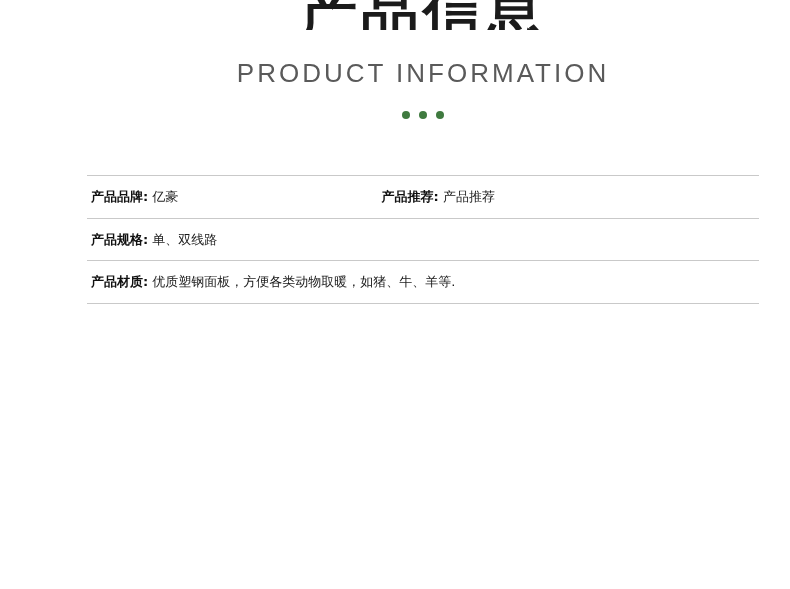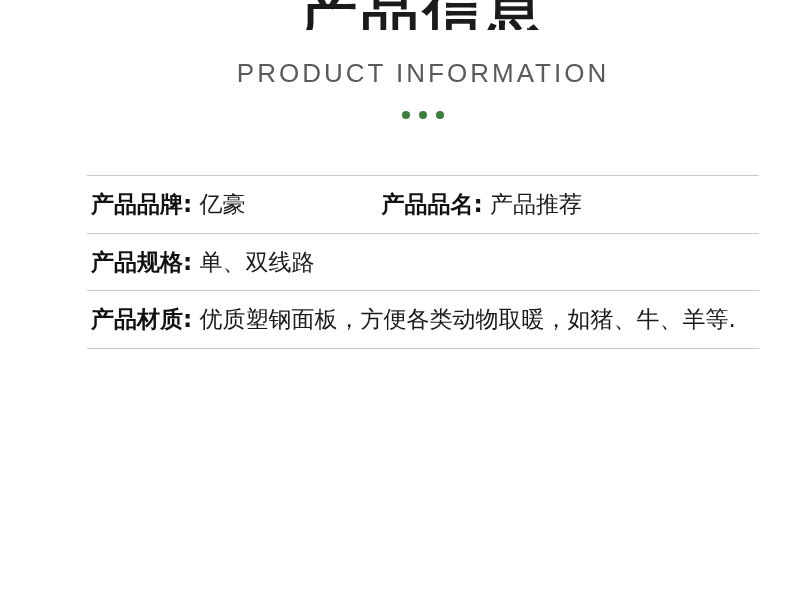--- a/index.html
+++ b/index.html
@@ -73,21 +73,21 @@
   .spec-table tr {
     border-bottom: 1px solid #c9c9c9;
   }
   .spec-table tr:first-child {
     border-top: 1px solid #c9c9c9;
   }
   .spec-table td {
     padding: 11px 0 11px 4px;
     vertical-align: middle;
     font-family: "DejaVu Sans", "Liberation Sans", sans-serif;
-    font-size: 23px;
+    font-size: 13px;
     line-height: 1.5;
   }
   .cell-left { width: 290px; }
   .cell-right { width: 382px; padding-left: 10px; }
   .lab {
     font-weight: bold;
     color: #111;
   }
   .val {
     font-weight: normal;
@@ -181,21 +181,21 @@
   </div>
 
   <table class="spec-table">
     <tbody>
       <tr>
         <td class="cell-left">
           <span class="lab">产品品牌:</span>
           <span class="val">亿豪</span>
         </td>
         <td class="cell-right">
-          <span class="lab">产品品名:</span>
+          <span class="lab">产品推荐:</span>
           <span class="val">产品推荐</span>
         </td>
       </tr>
       <tr>
         <td class="cell-left" colspan="2">
           <span class="lab">产品规格:</span>
           <span class="val">单、双线路</span>
         </td>
       </tr>
       <tr>

